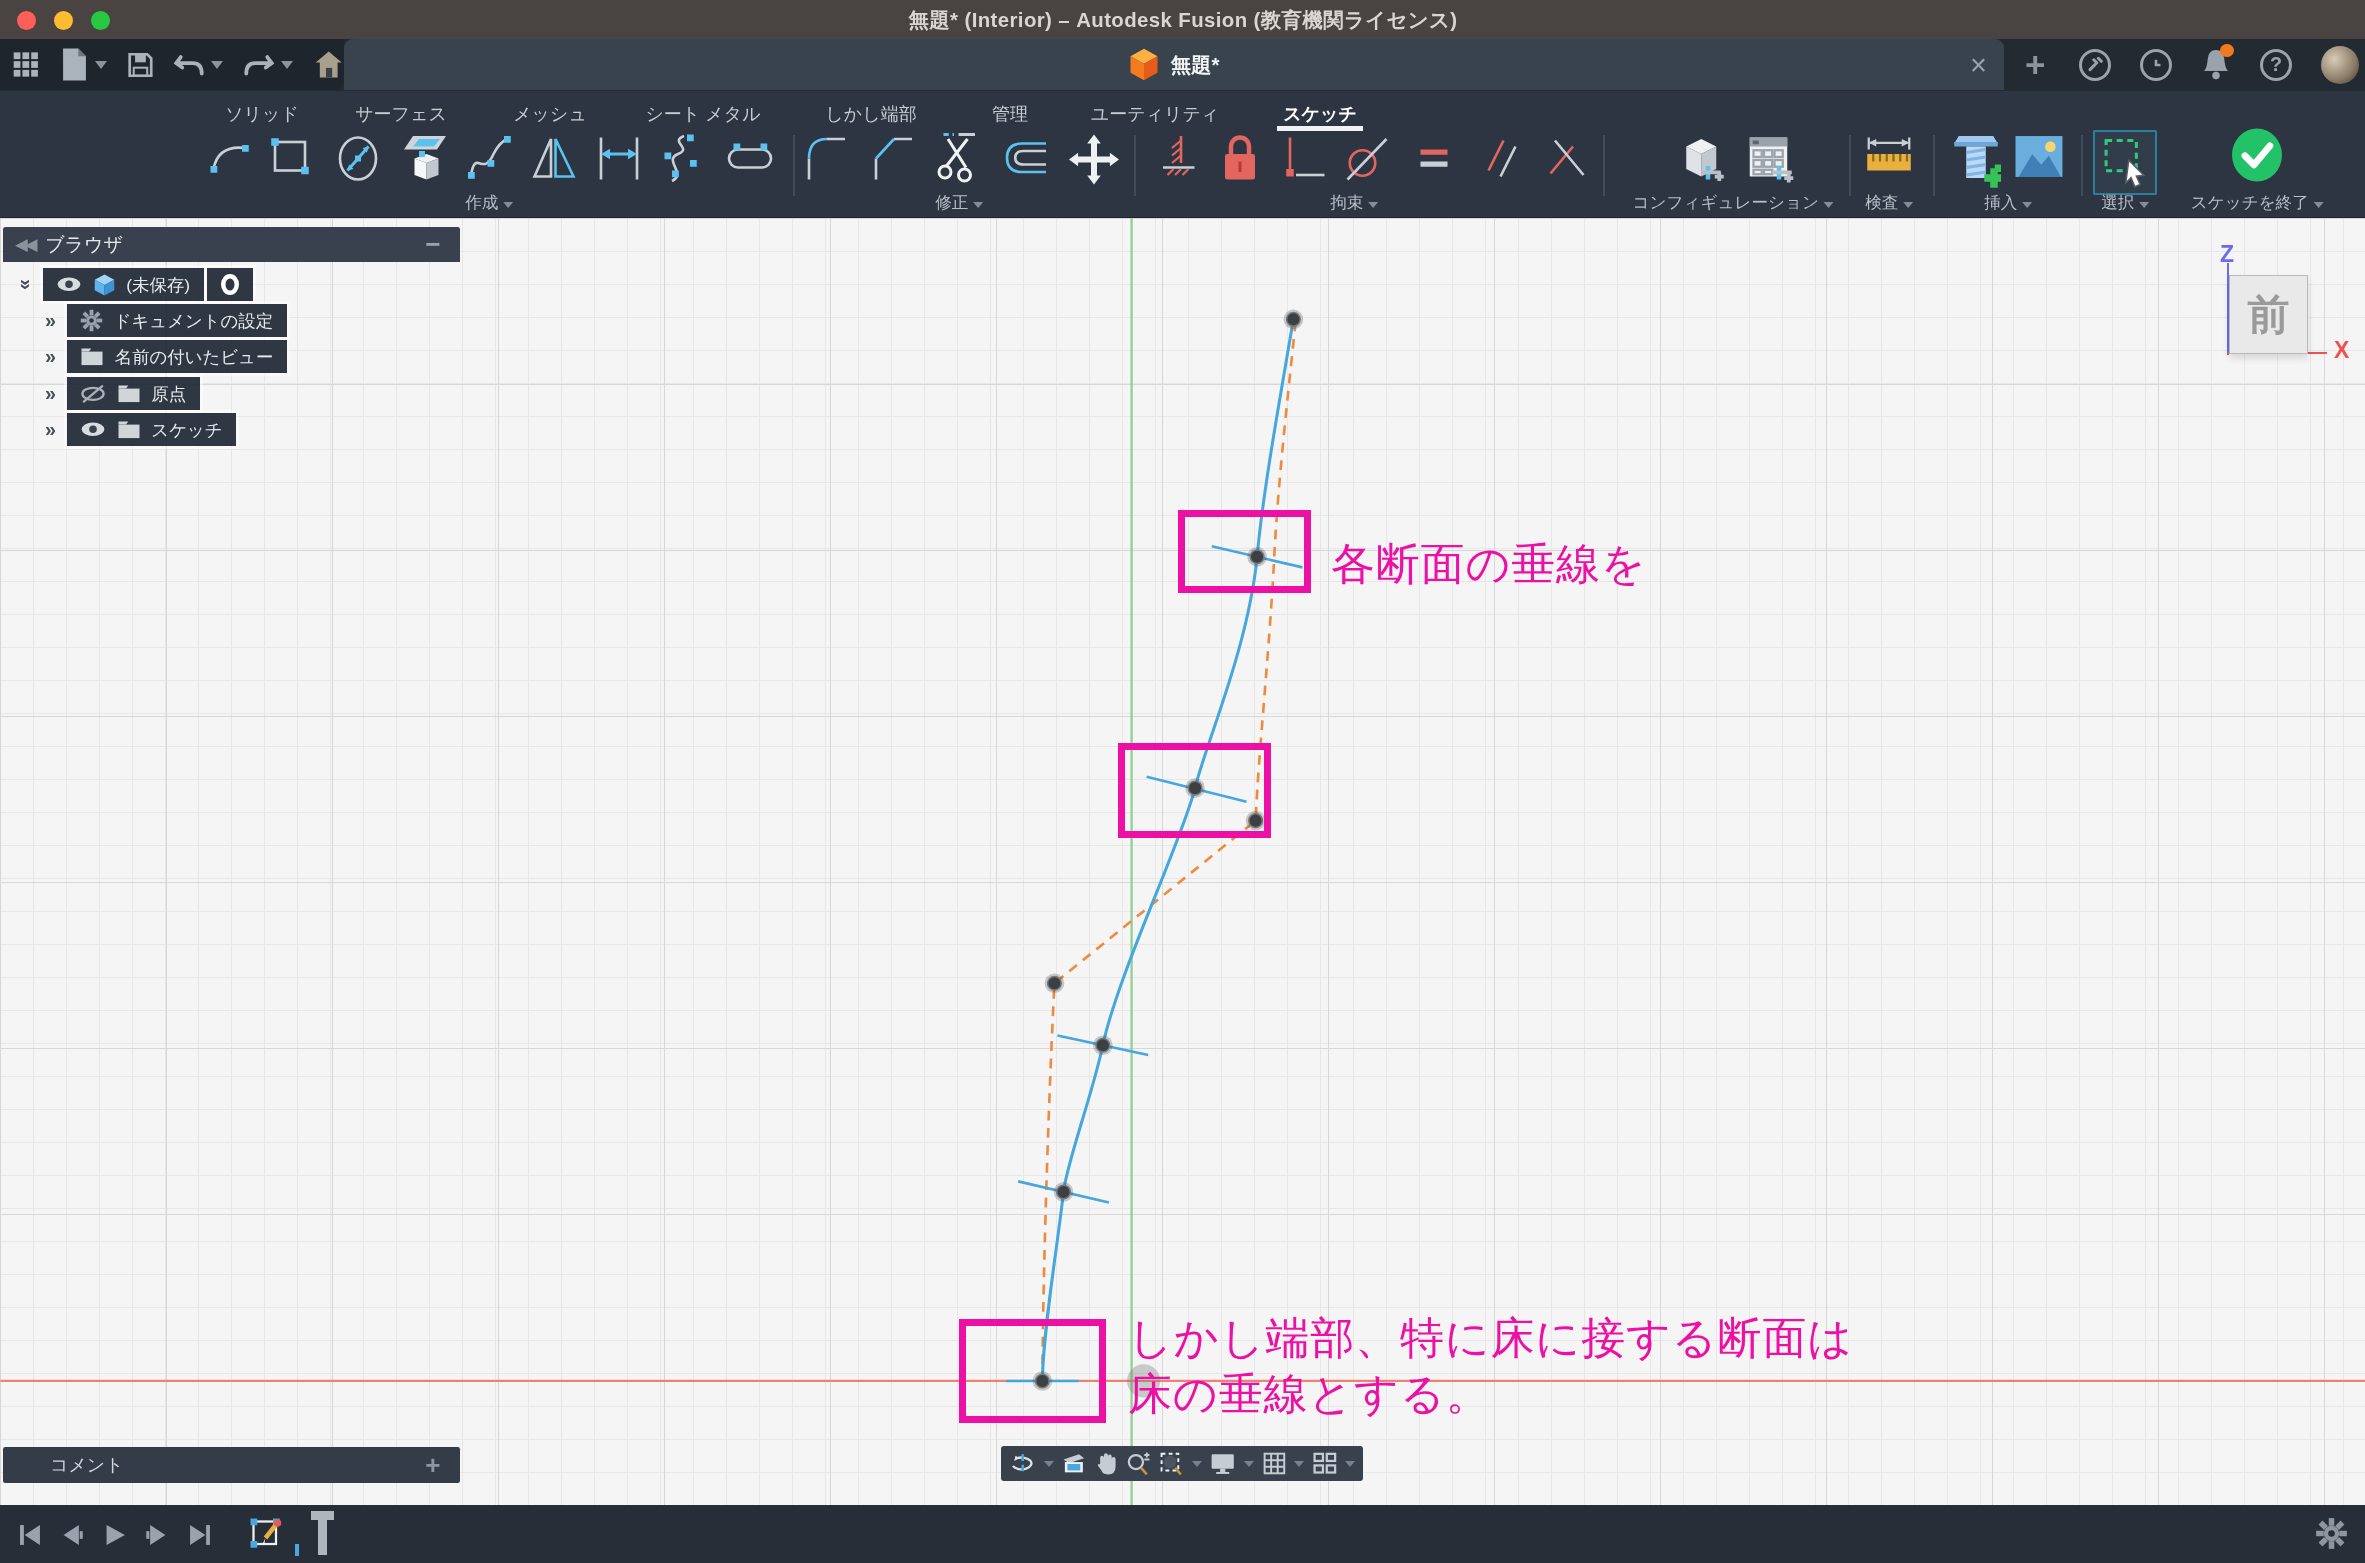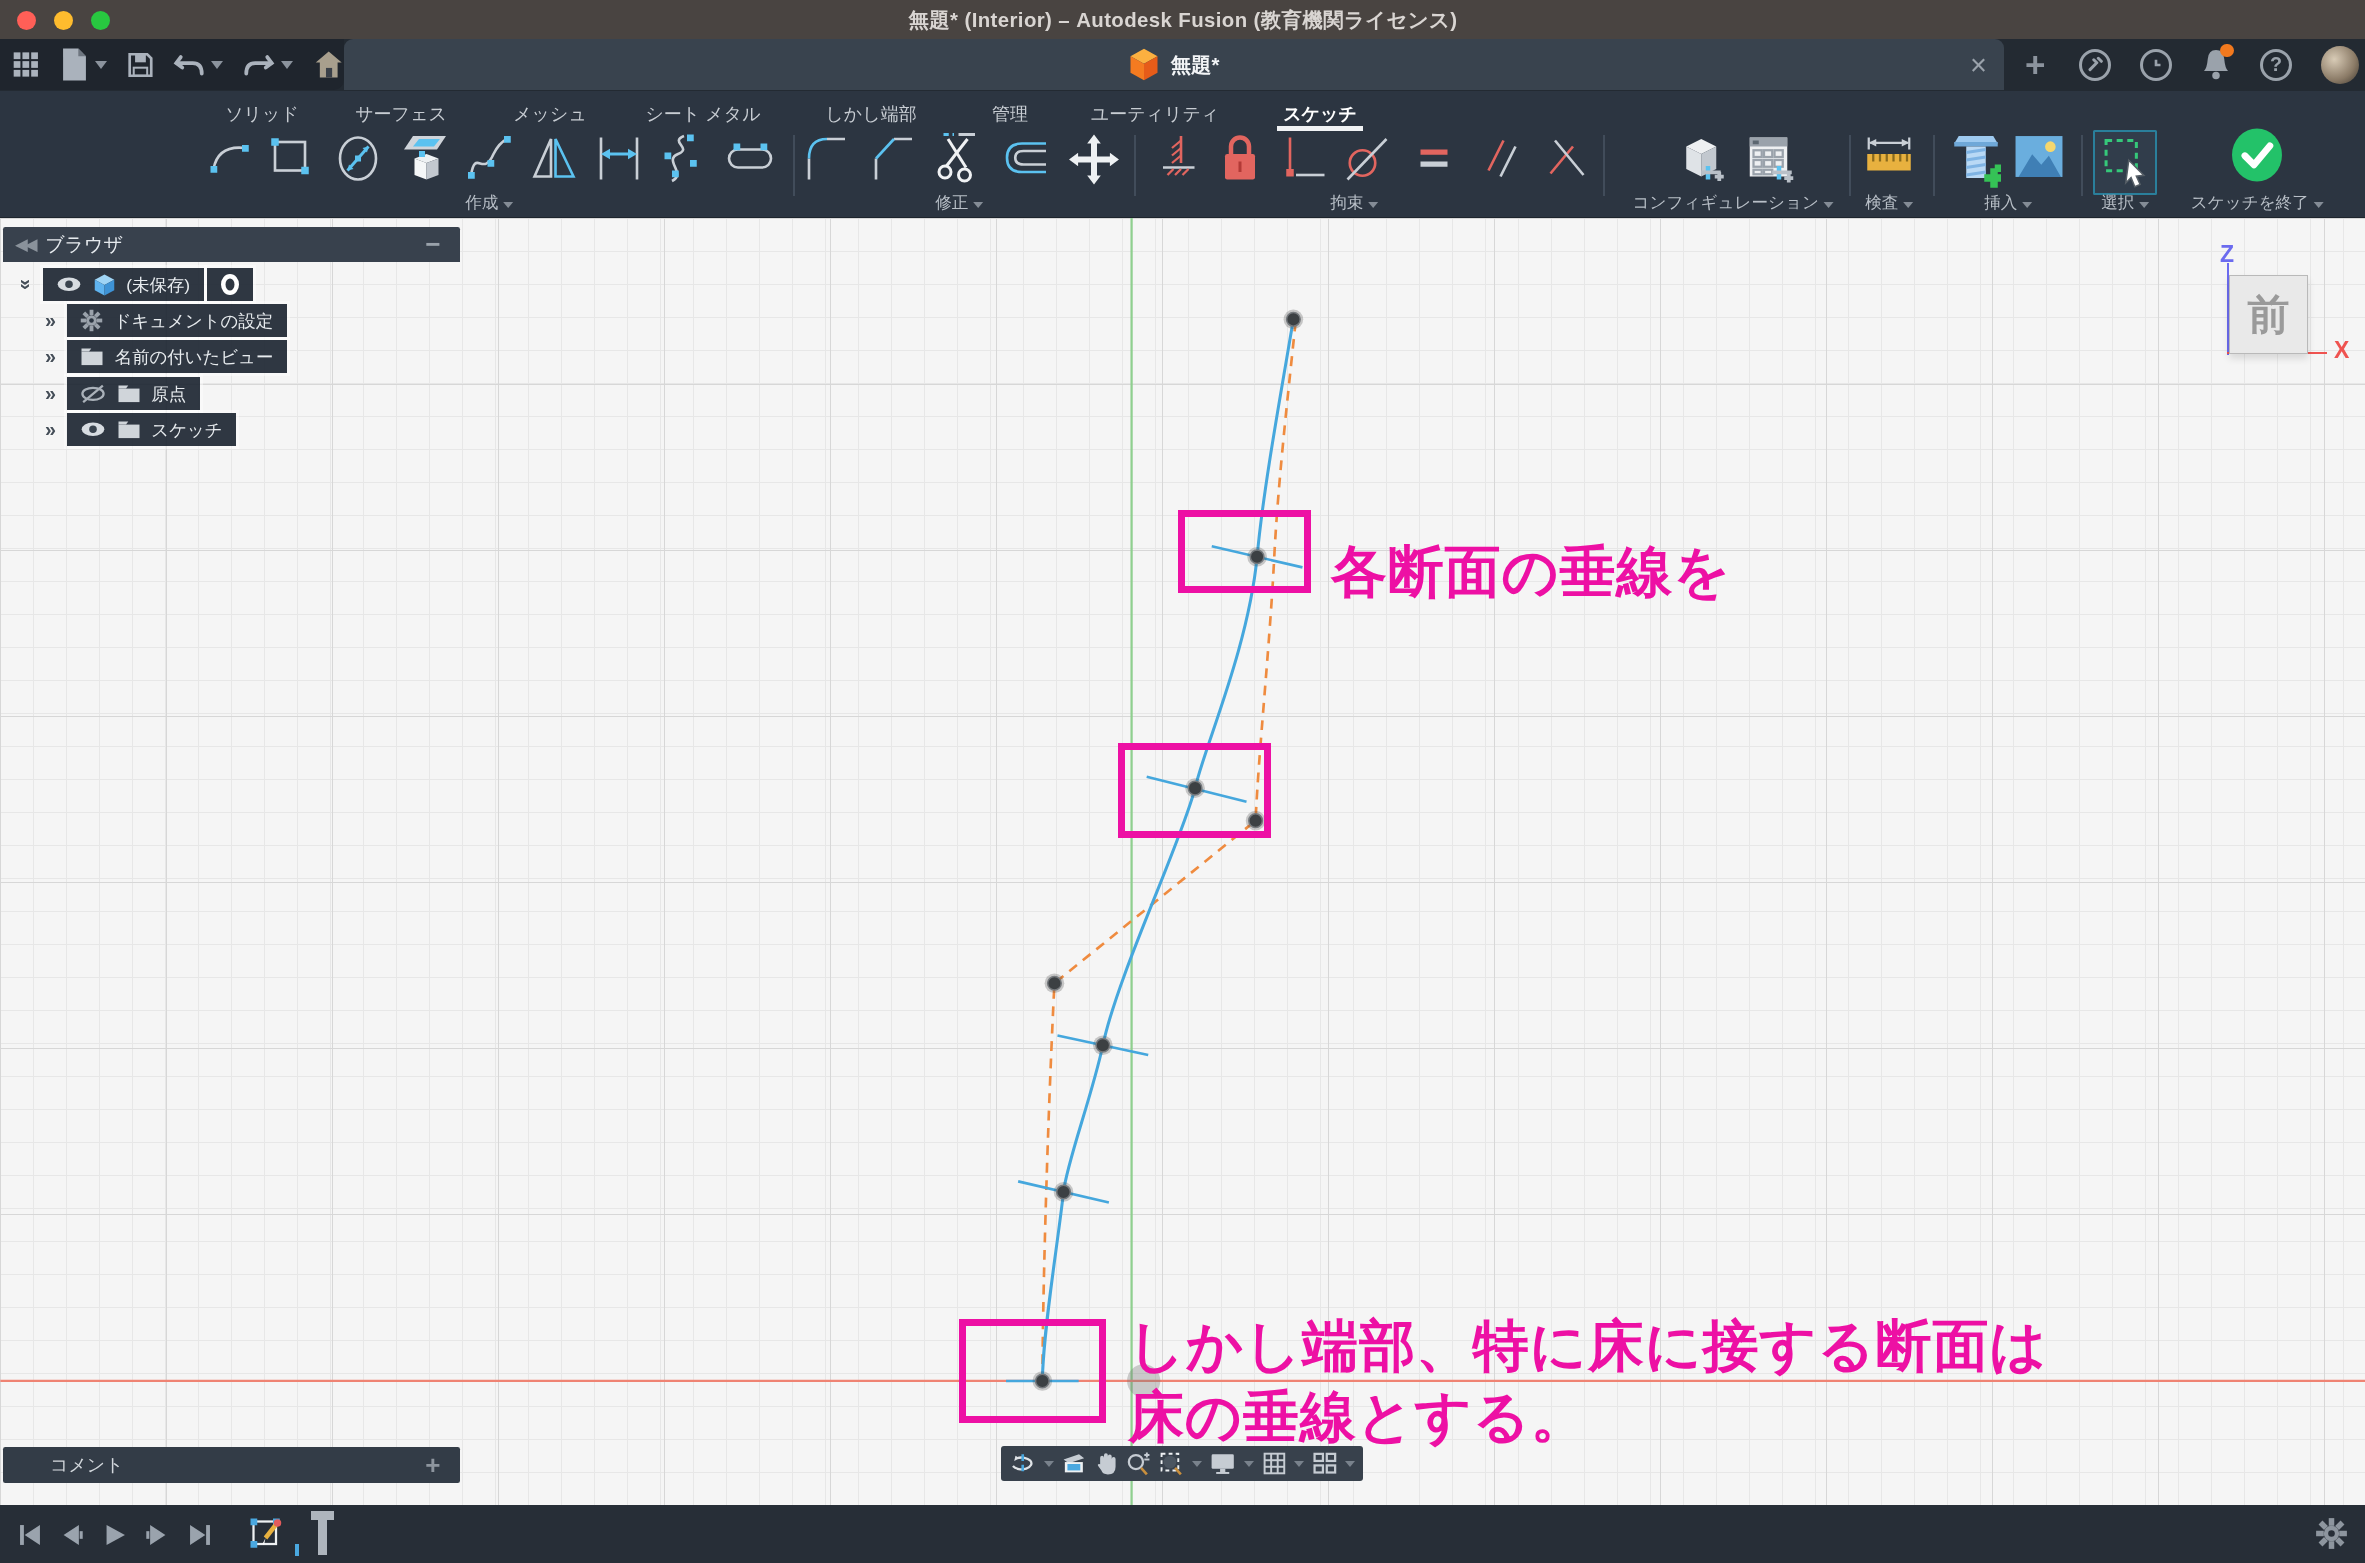--- a/index.html
+++ b/index.html
@@ -59,21 +59,21 @@
             background-color:#f5f5f5;
             background-image:
               linear-gradient(to right, #d7d7d7 0.8px, transparent 0.8px),
               linear-gradient(to bottom, #d7d7d7 0.8px, transparent 0.8px),
               linear-gradient(to right, #e7e7e7 0.8px, transparent 0.8px),
               linear-gradient(to bottom, #e7e7e7 0.8px, transparent 0.8px);
             background-size:166px 166px, 166px 166px, 33px 33px, 33px 33px; }
   .sketch-svg { position:absolute; left:0; top:0; z-index:1; }
 
   .mbox { position:absolute; border:7.6px solid #ed10a4; z-index:2; }
-  .note { position:absolute; z-index:2; color:#ed10a4; font-weight:bold; font-size:56px;
+  .note { position:absolute; z-index:2; color:#ed10a4; font-weight:normal; font-size:44px;
           line-height:1.27; white-space:nowrap; letter-spacing:0.8px; }
 
   
   .browser { position:absolute; left:3px; top:9px; width:457px; z-index:5; }
   .bheader { height:35px; background:#38414d; display:flex; align-items:center;
              color:#e6eaee; font-size:19px; border-radius:2.3px 2.3px 0 0; }
   .bheader .collapse { margin:0 10.6px 0 12px; color:#8a929b; font-size:16.6px; letter-spacing:-3px; }
   .bheader .minus { margin-left:auto; margin-right:19.7px; color:#9aa2ab; font-size:26px; font-weight:bold; }
   .brow { position:absolute; height:33px; display:flex; align-items:center; }
   .chev { color:#454e58; font-size:19.7px; font-weight:bold; margin-right:10.6px;

